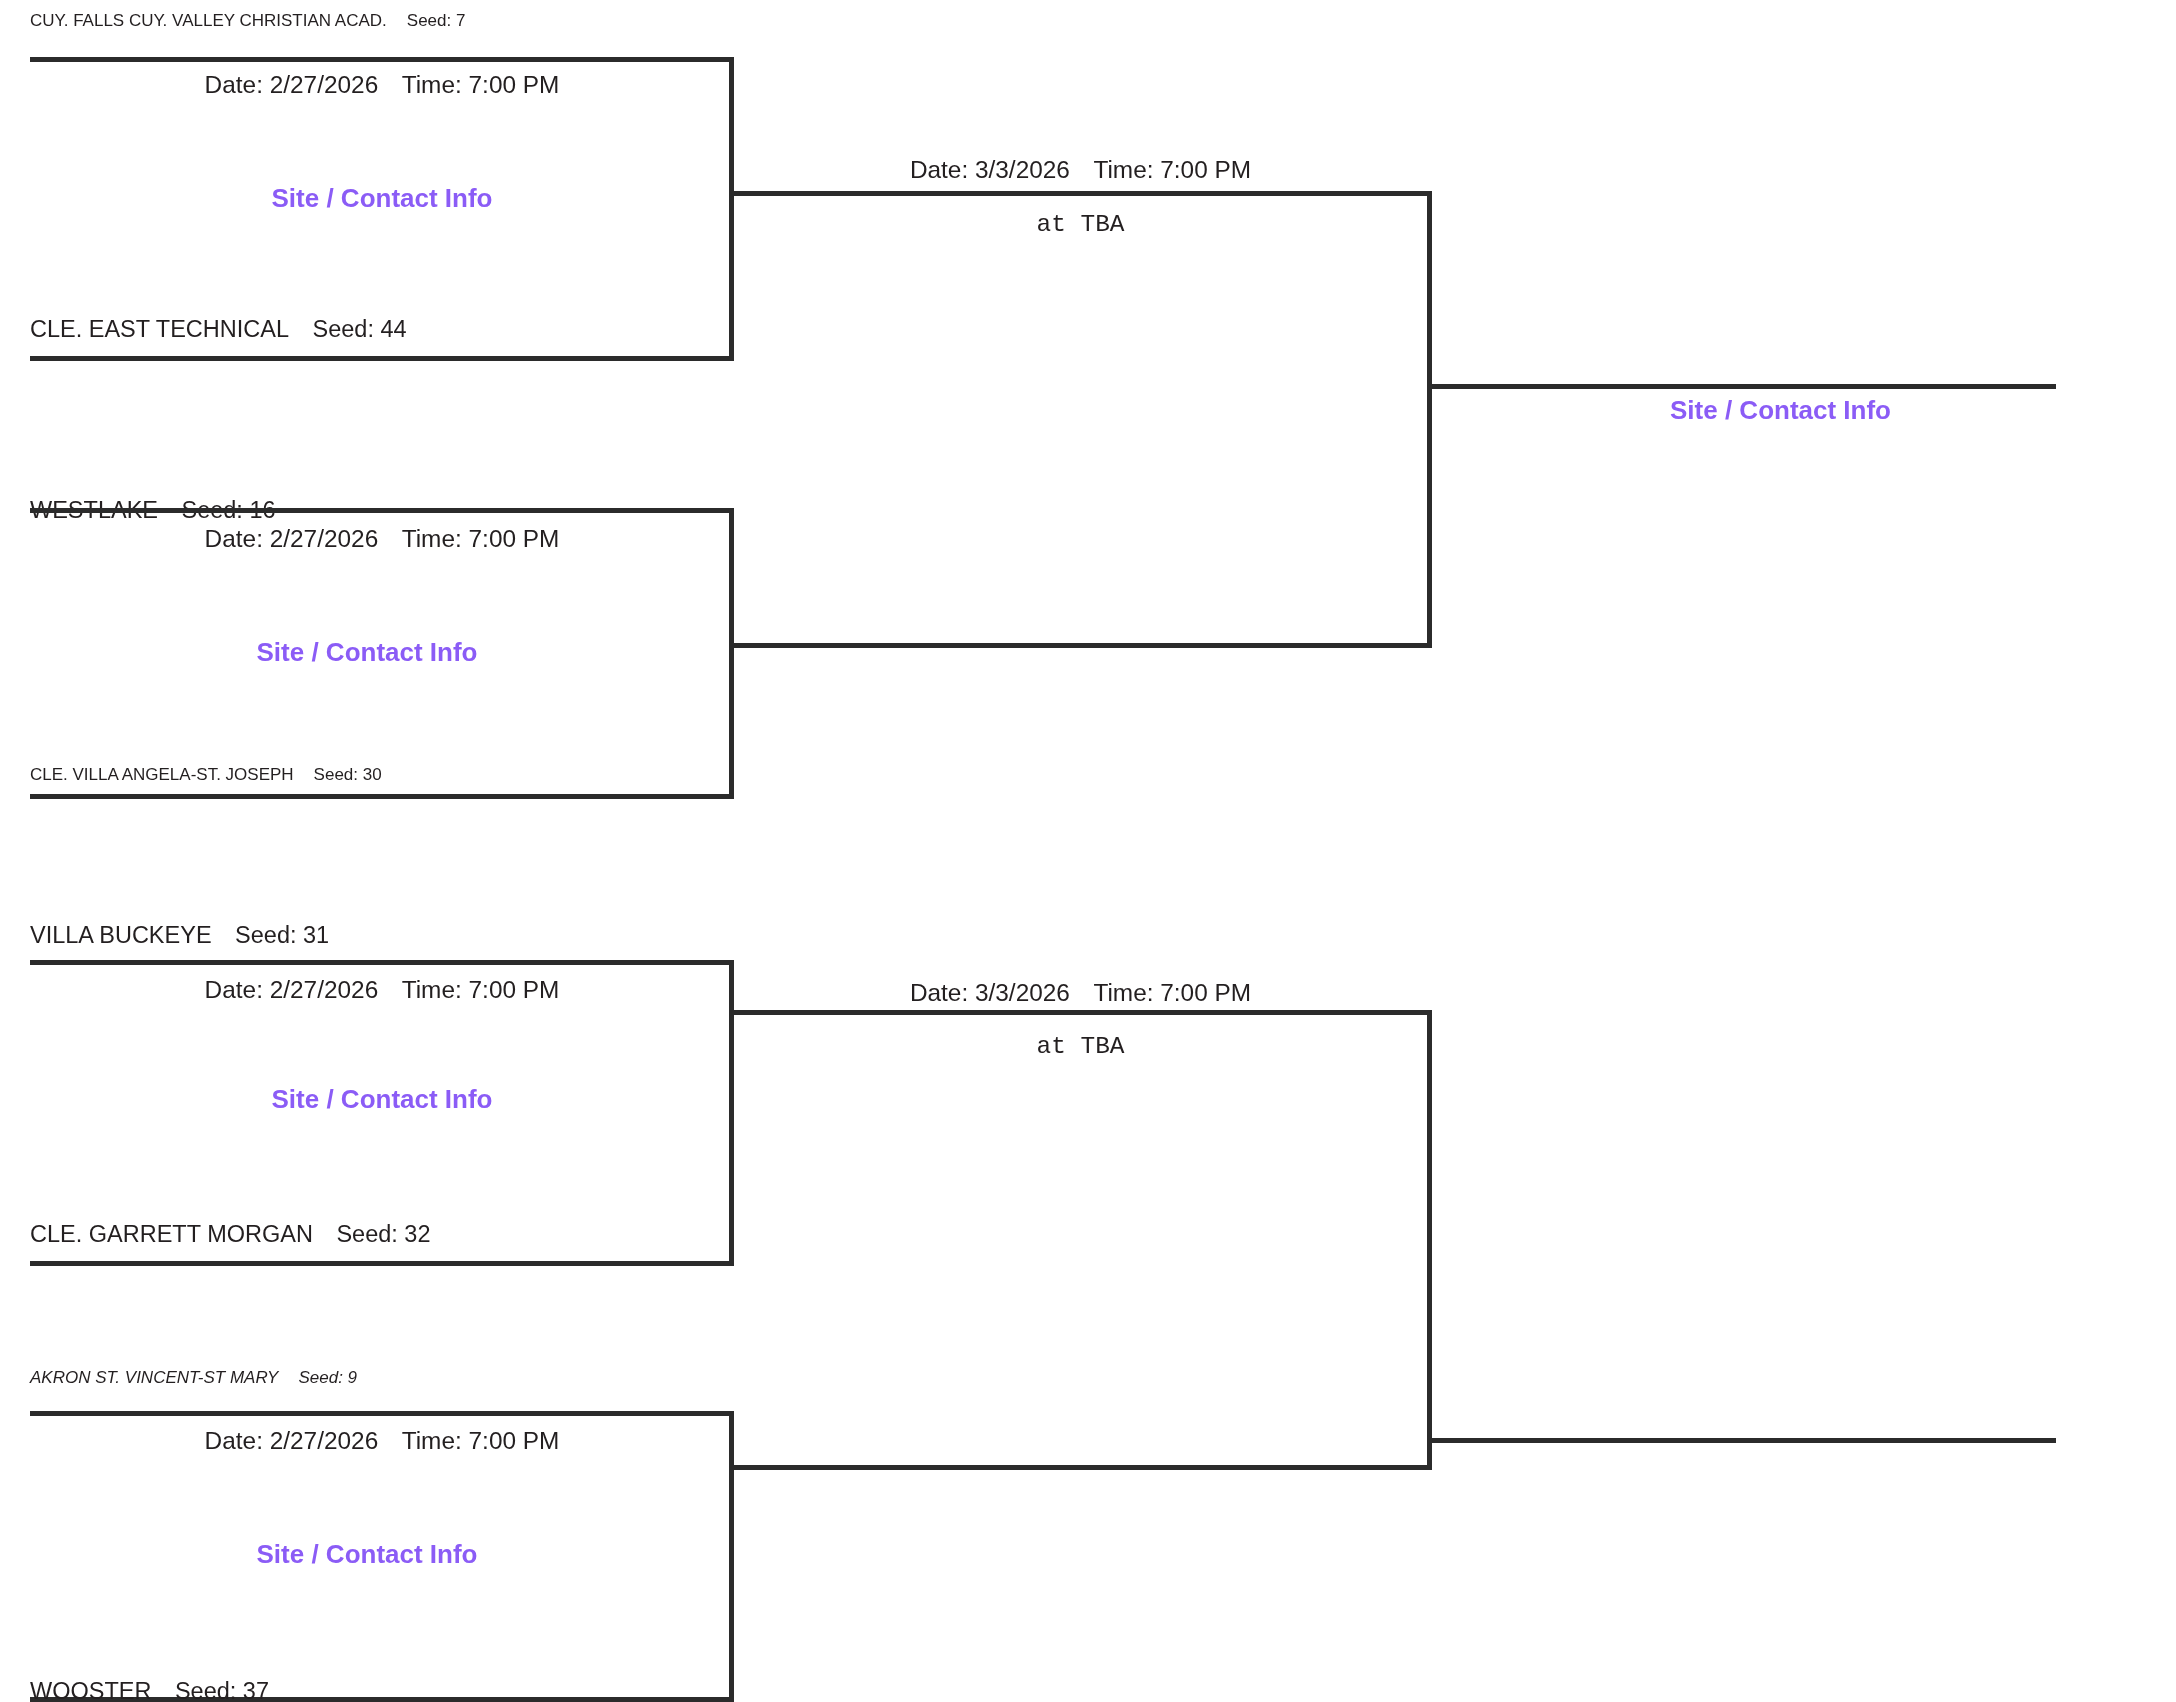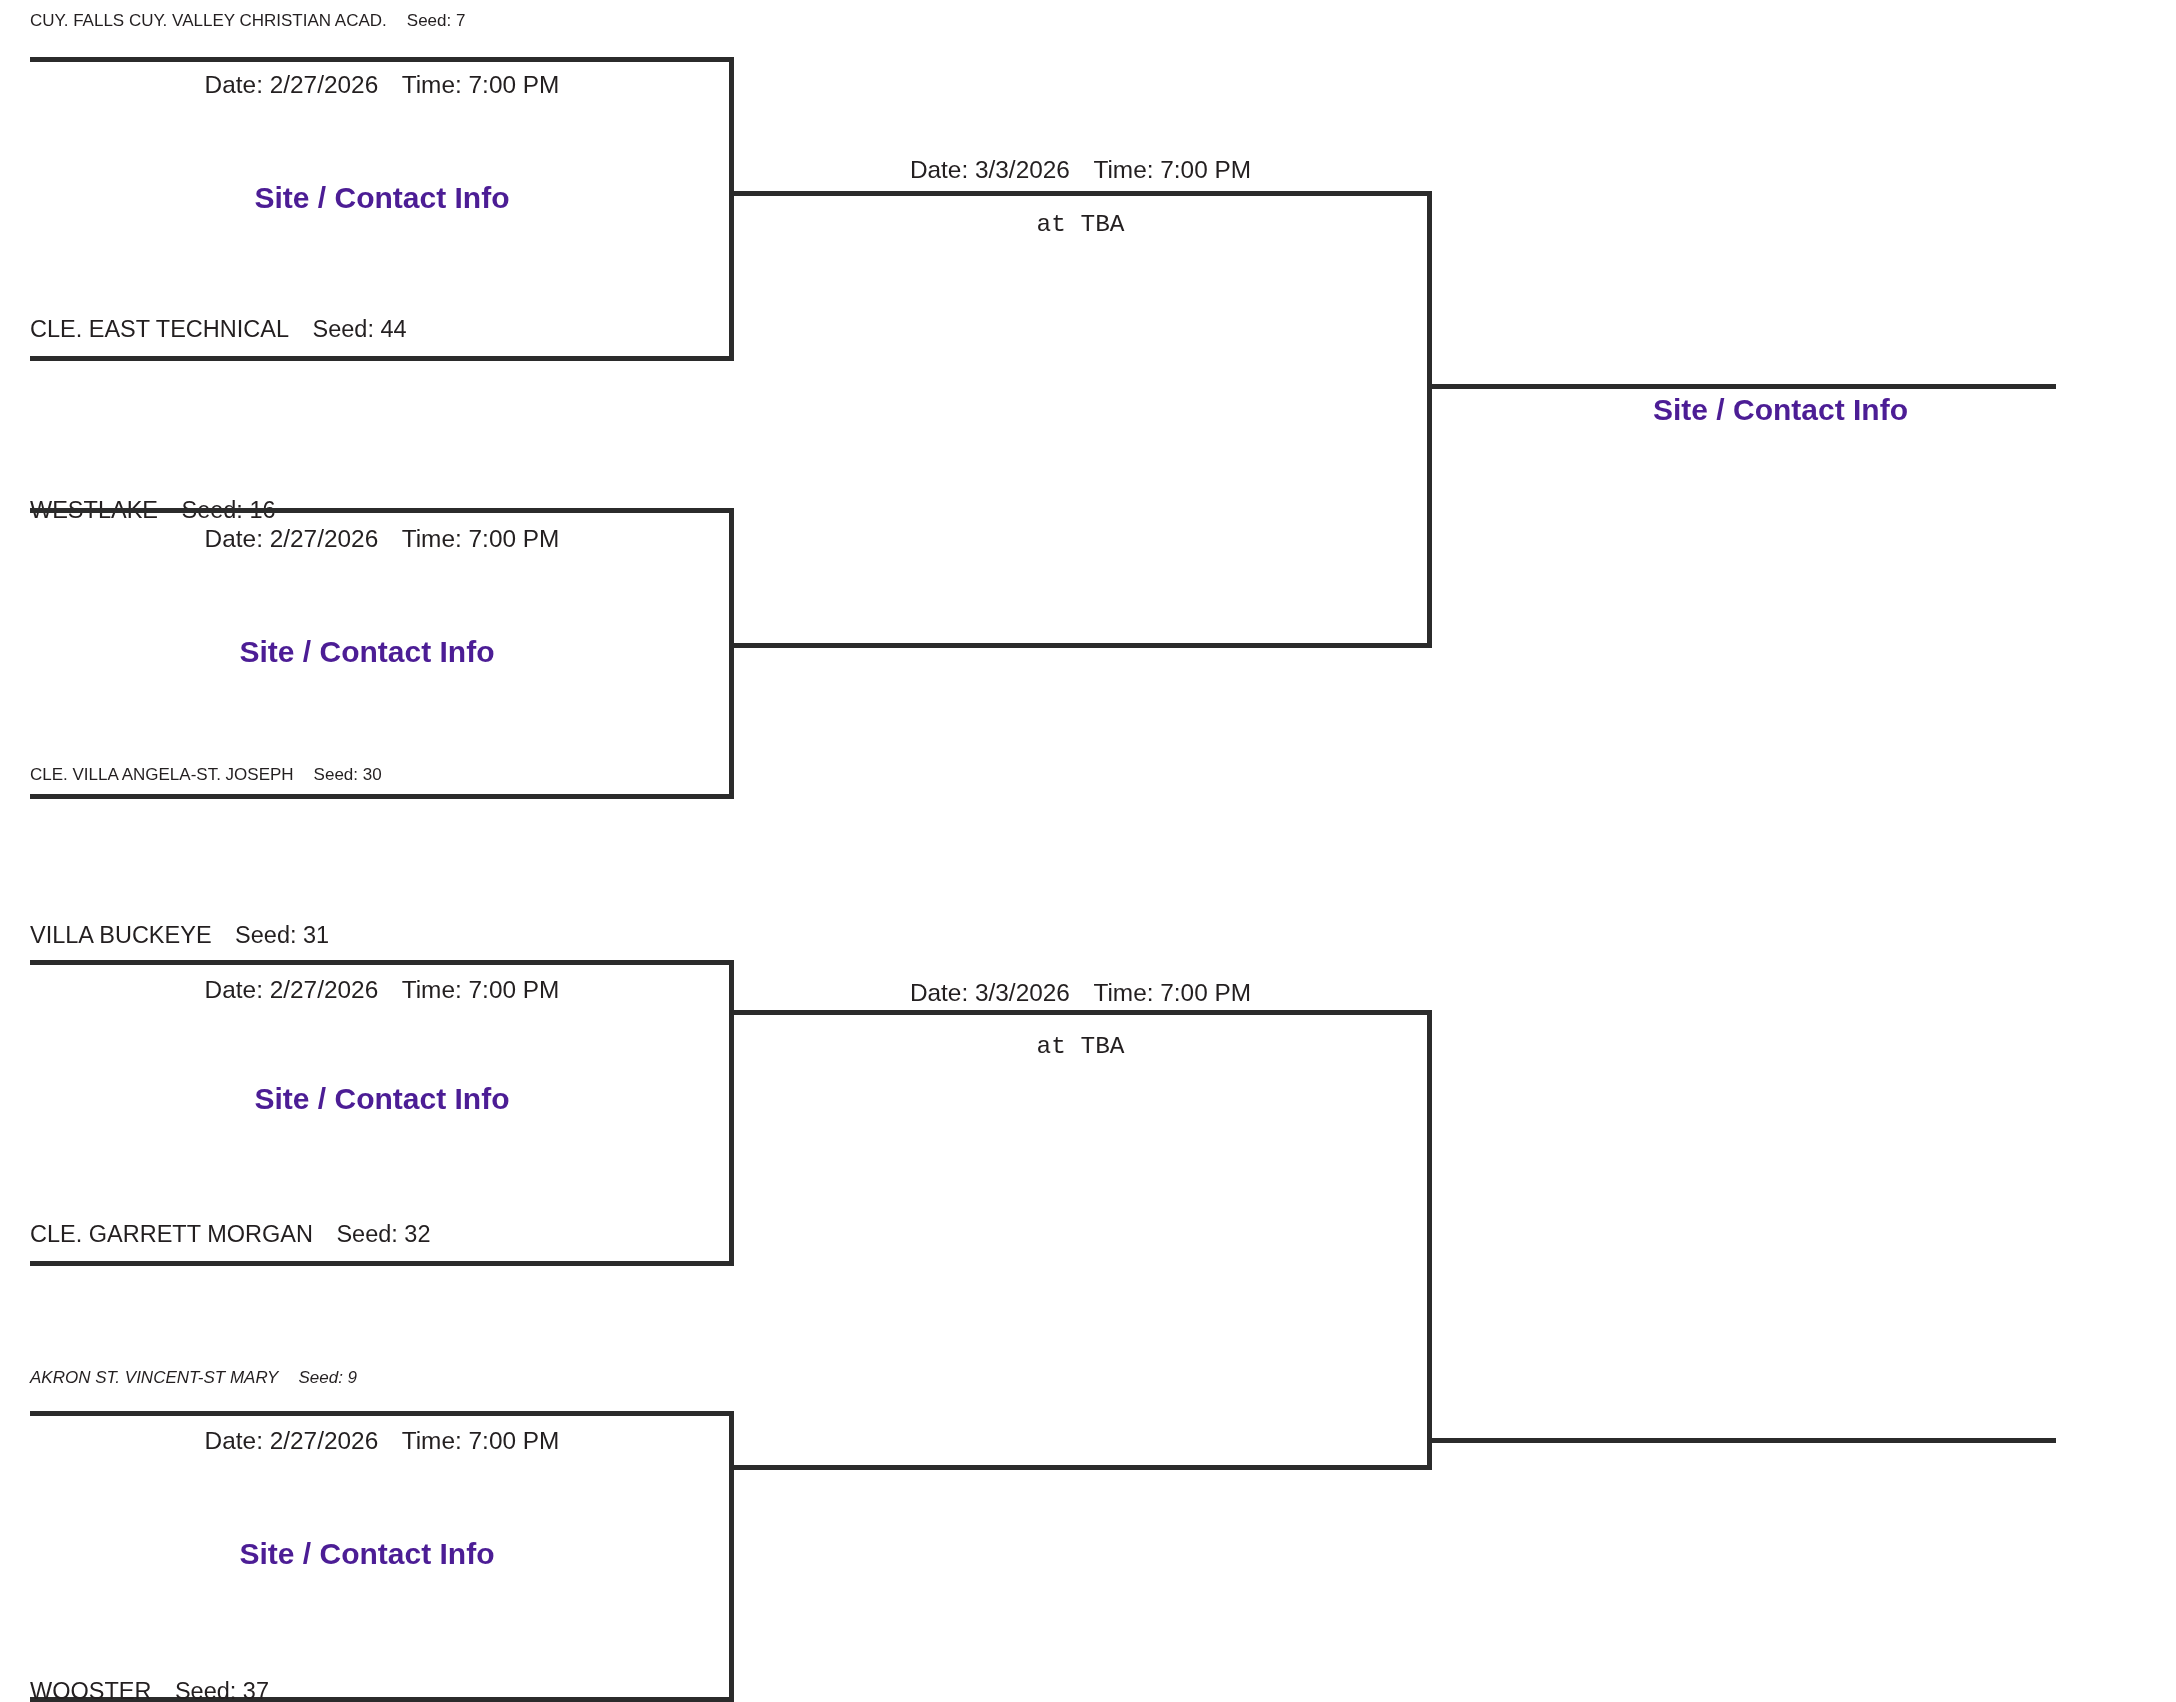--- a/index.html
+++ b/index.html
@@ -65,24 +65,24 @@
     white-space: nowrap;
     font-size: 24.4px;
     line-height: 28px;
     color: #231f20;
     text-align: center;
     font-family: Liberation Mono, monospace;
   }
   .sitelink {
     position: absolute;
     white-space: nowrap;
-    font-size: 30px;
+    font-size: 26px;
     line-height: 26px;
     font-weight: bold;
-    color: #4c1d95;
+    color: #8b5cf6;
     text-decoration: none;
     cursor: pointer;
   }
 </style>
 </head>
 <body>
 
 <div id="bracket">
 
   <div class="team small" style="left:30px; top:11px;">

